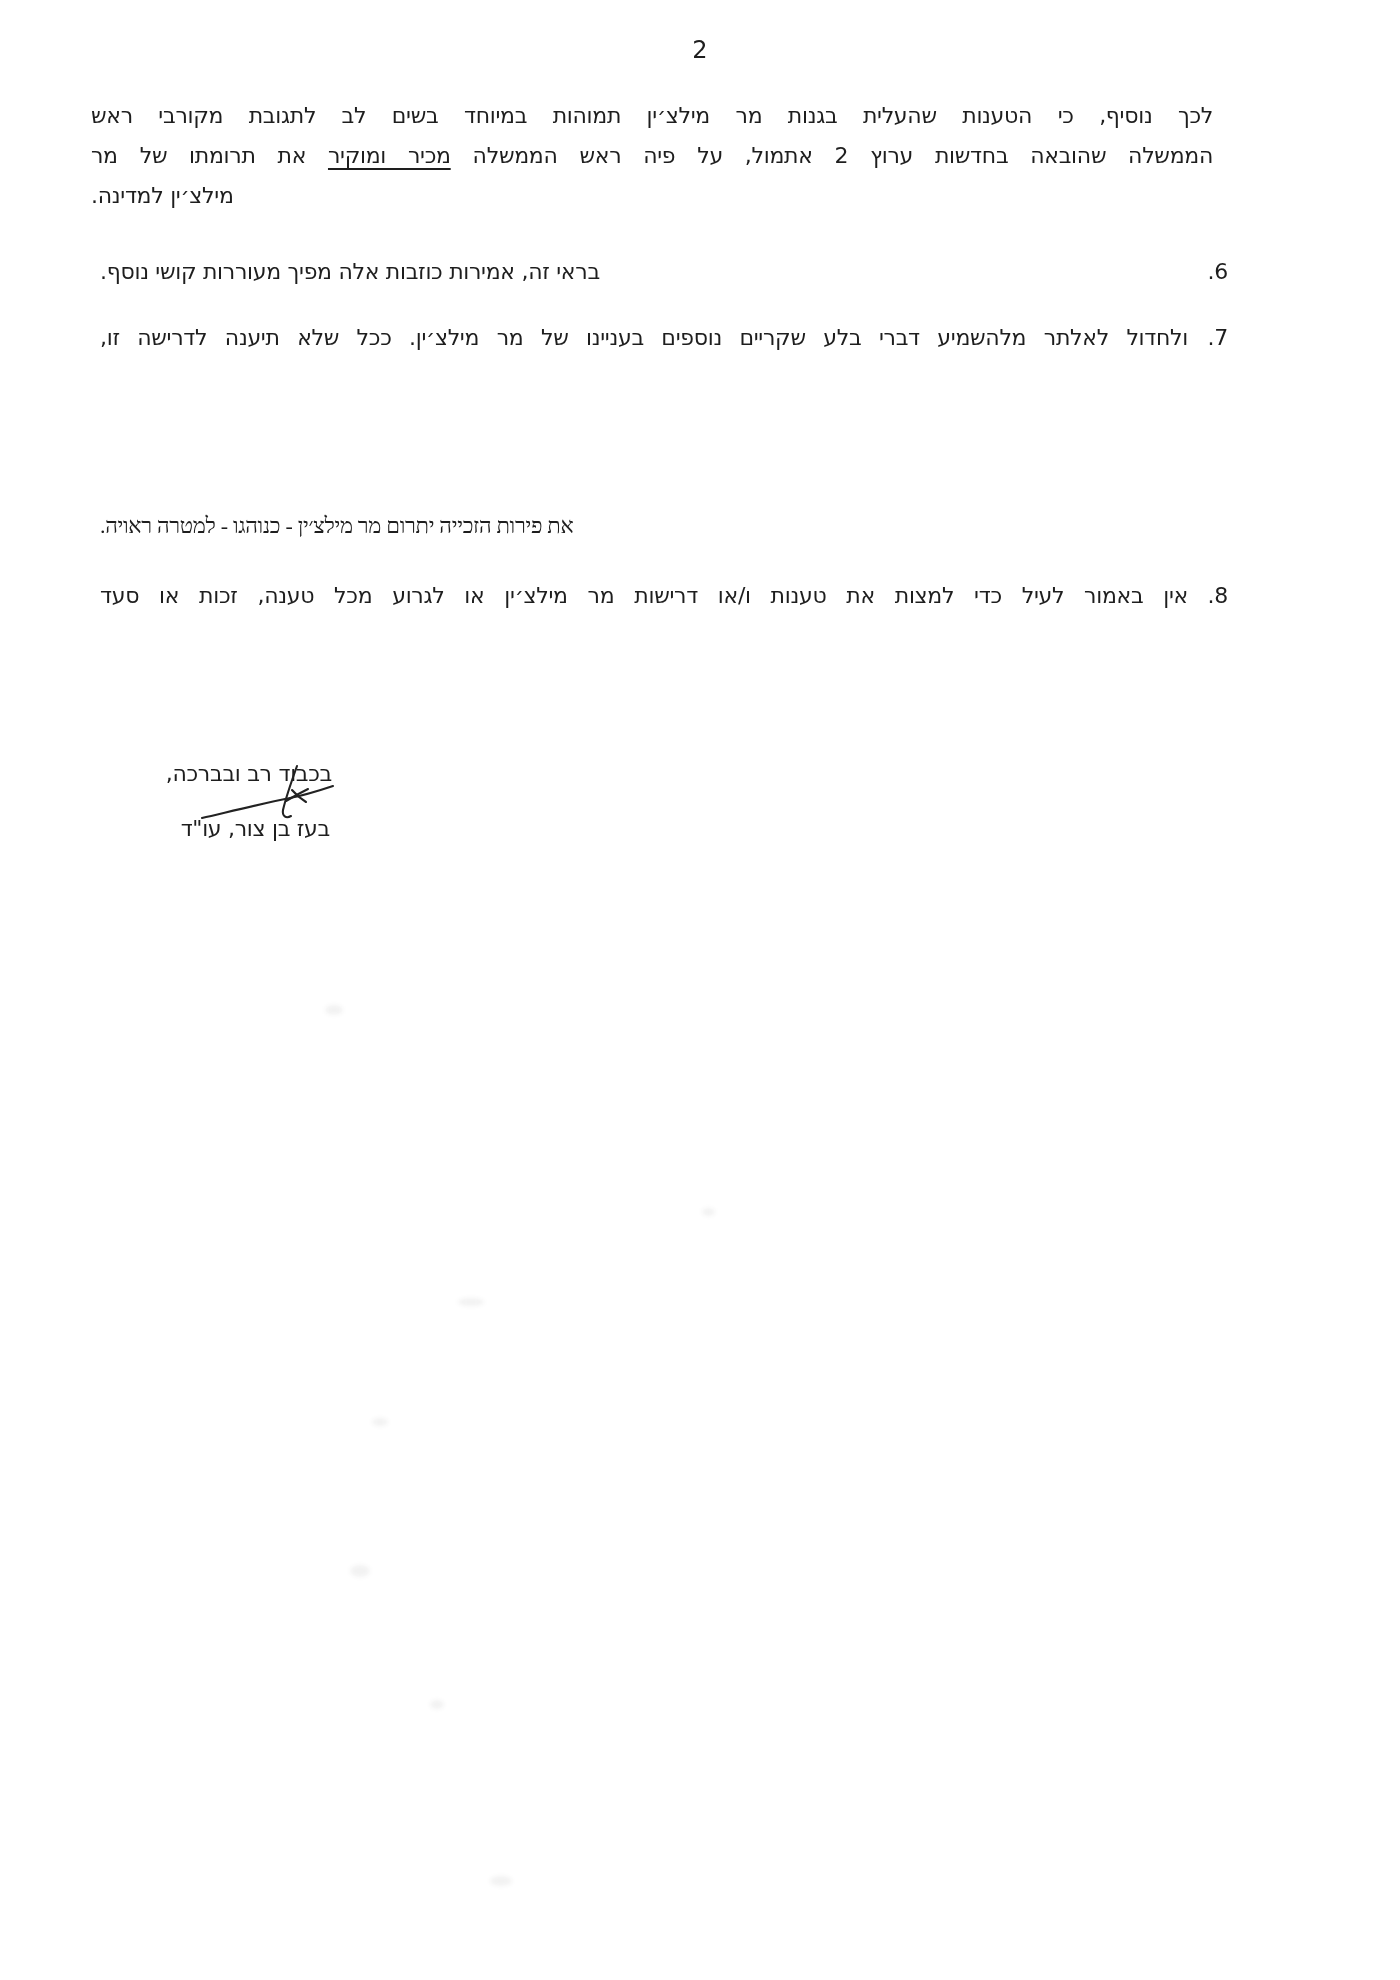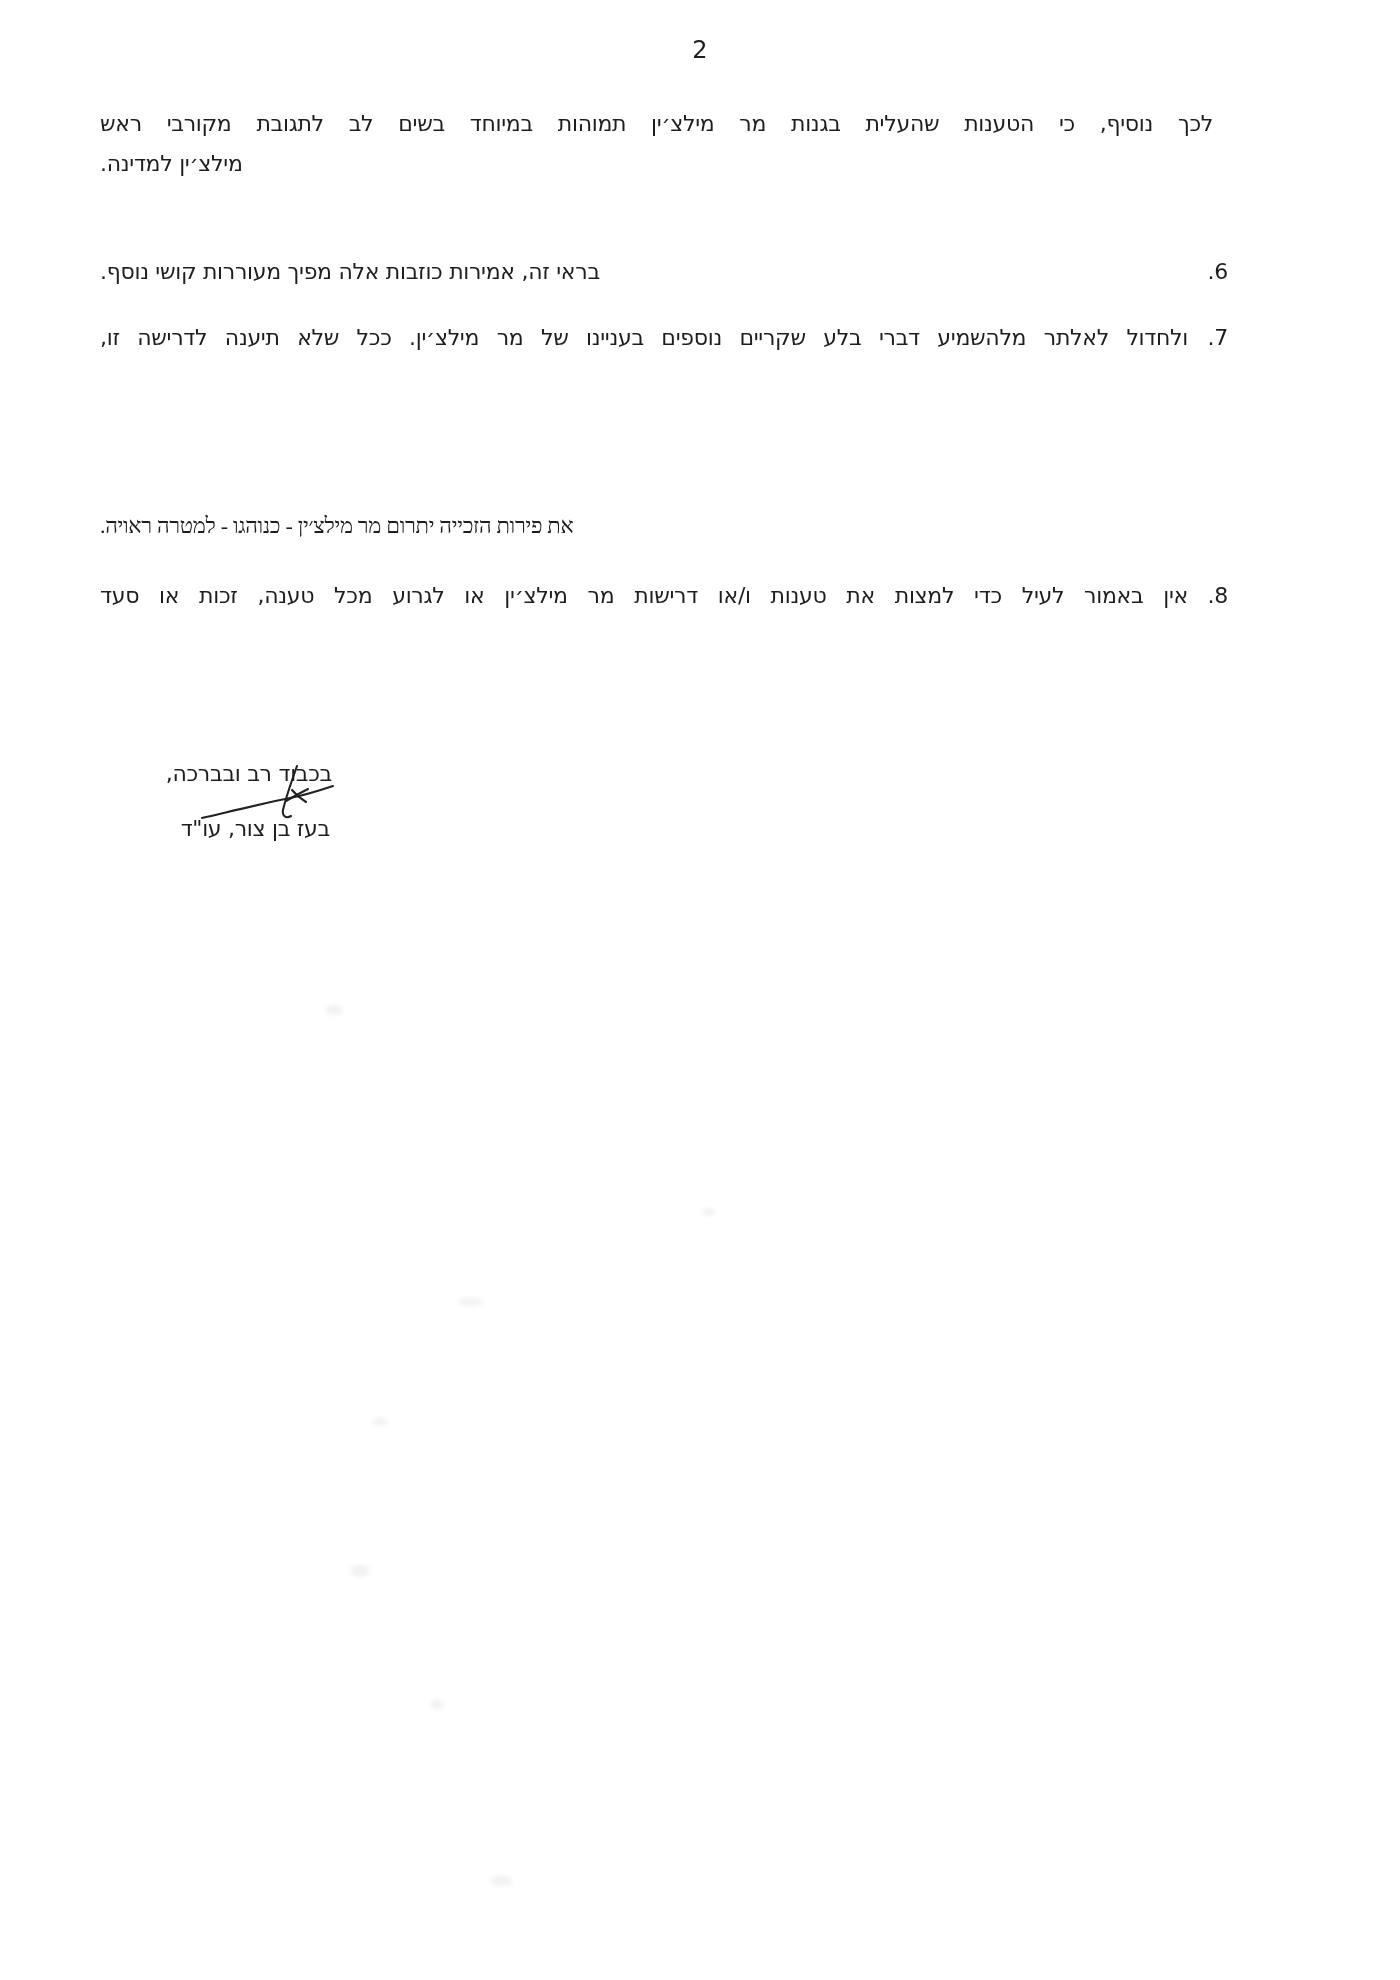--- a/index.html
+++ b/index.html
@@ -31,21 +31,21 @@
   }
   .tline.just{
     text-align:justify;
     text-align-last:justify;
   }
   .uline{
     text-decoration:underline;
     text-decoration-thickness:1.5px;
     text-underline-offset:5px;
   }
-  .para-intro{top:96px;right:187px;left:100px;margin-top:8px;}
+  .para-intro{top:96px;right:187px;left:91px;}
   .list-item{display:flex;}
   .item-6{top:252px;right:172px;left:100px;}
   .item-7{top:318px;right:172px;left:100px;}
   .item-8{top:576px;right:172px;left:100px;}
   .num{
     width:40px;flex:0 0 40px;
     text-align:right;
     line-height:40px;
     white-space:nowrap;
   }
@@ -63,20 +63,21 @@
 </style>
 </head>
 <body>
 
 <div class="page">
 
   <div class="page-number">2</div>
 
   <div class="textblock para-intro">
       <div class="tline just"><span>לכך נוסיף, כי הטענות שהעלית בגנות מר מילצ׳ין תמוהות במיוחד בשים לב לתגובת מקורבי ראש</span></div>
+      <div class="tline just"><span>הממשלה שהובאה בחדשות ערוץ 2 אתמול, על פיה ראש הממשלה </span><span class="uline">מכיר ומוקיר</span><span> את תרומתו של מר</span></div>
       <div class="tline"><span>מילצ׳ין למדינה.</span></div>
     </div>
 
   <div class="textblock list-item item-6">
     <div class="num">6.</div>
     <div class="itext">
         <div class="tline"><span>בראי זה, אמירות כוזבות אלה מפיך מעוררות קושי נוסף.</span></div>
       </div>
   </div>
 

